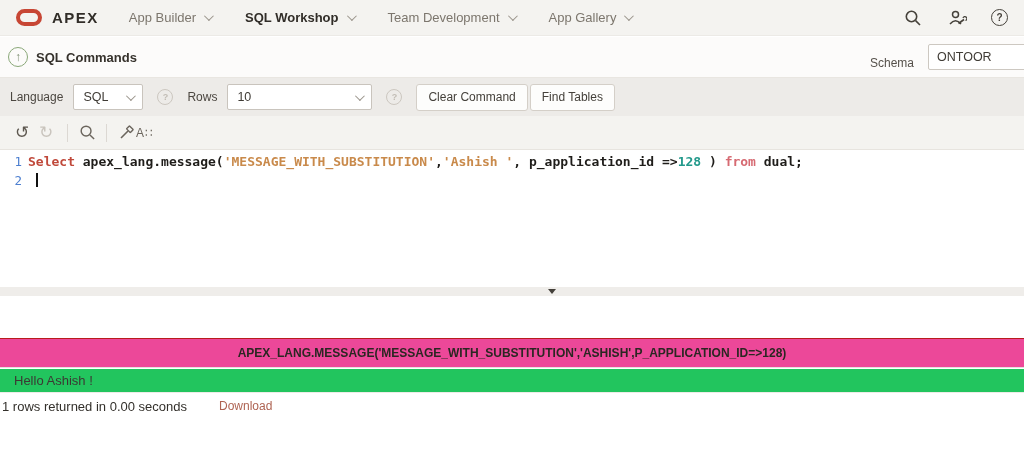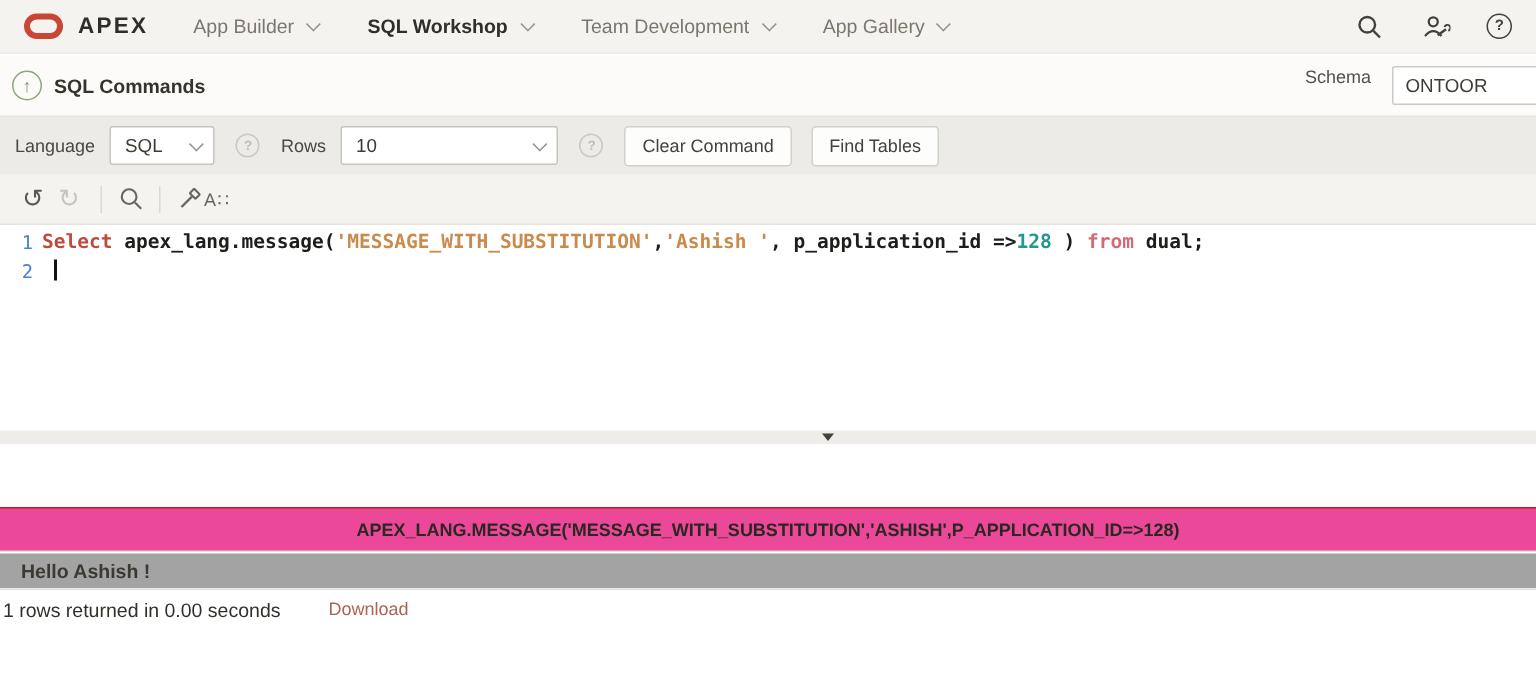--- a/index.html
+++ b/index.html
@@ -23,41 +23,41 @@
   .icon-btn { width:20px; height:20px; display:flex; align-items:center; justify-content:center; cursor:pointer; }
   .help-circle { width:17px; height:17px; border:1.5px solid #45413a; border-radius:50%;
     display:flex; align-items:center; justify-content:center; font-size:10px; font-weight:bold; color:#45413a; }
 
   
   .crumb { position:absolute; top:37px; left:0; width:1024px; height:41px; background:#fcfbfa;
     border-bottom:1px solid #e9e6e1; display:flex; align-items:center; padding:0 0 0 8px; }
   .region-icon { width:20px; height:20px; border:1.5px solid #8aa878; border-radius:50%;
     display:flex; align-items:center; justify-content:center; color:#7e8e72; font-size:12px; }
   .crumb-title { font-size:13px; font-weight:bold; color:#36322c; margin-left:8px; }
-  .crumb-right { margin-left:auto; display:flex; align-items:flex-start; gap:14px; }
+  .crumb-right { margin-left:auto; display:flex; align-items:flex-end; gap:14px; }
   .schema-label { font-size:12px; color:#55504a; }
   .schema-select { width:100px; height:26px; background:#fff; border:1px solid #cdc8c1; border-radius:2px;
     display:flex; align-items:center; padding:0 8px; font-size:12.5px; color:#3f3b35; margin-right:-4px; }
 
   
   .controls { position:absolute; top:78px; left:0; width:1024px; height:38px; background:#edebe8;
     display:flex; align-items:center; padding:0 10px; }
   .ctl-label { font-size:12px; color:#4c4741; }
   .select { background:#fff; border:1px solid #c9c4bd; border-radius:2px; height:26px;
     display:flex; align-items:center; justify-content:space-between; padding:0 9px;
     font-size:12.5px; color:#3f3b35; cursor:pointer; }
   .sel-lang { width:70px; margin-left:10px; }
   .sel-rows { width:145px; margin-left:10px; }
   .q-circle { width:16px; height:16px; border:1.5px solid #ccc7c0; border-radius:50%;
     display:flex; align-items:center; justify-content:center; font-size:9px; font-weight:bold; color:#c2bdb5;
     margin:0 14px 0 14px; }
   .btn { background:#fdfdfc; border:1px solid #d4cfc8; border-radius:3px; height:27px;
     padding:0 11px; font-size:12px; color:#45413b; display:flex; align-items:center; cursor:pointer;
     font-family:"Liberation Sans", sans-serif; }
-  .btn + .btn { margin-left:13px; }
+  .btn + .btn { margin-left:2px; }
 
   
   .edtoolbar { position:absolute; top:116px; left:0; width:1024px; height:34px; background:#f4f3f0;
     border-bottom:1px solid #e7e4df; display:flex; align-items:center; padding:0 10px; }
   .tool { font-size:17px; line-height:1; color:#5d574f; width:24px; text-align:center; cursor:pointer; }
   .tool.disabled { color:#c9c4bd; cursor:default; }
   .vdiv { width:1px; height:18px; background:#dcd8d3; margin:0 9px; }
   .font-tool { font-size:12px; color:#6b655d; letter-spacing:1px; cursor:pointer; }
 
   
@@ -81,23 +81,23 @@
     display:flex; align-items:stretch; }
   .tab { padding:0 11px; font-size:12.5px; color:#6d675f; display:flex; align-items:center; cursor:pointer; }
   .tab.active { background:#fff; color:#2e2a25; font-weight:bold; }
 
   
   .results { position:absolute; top:327px; left:0; width:1024px; height:125px; background:#fff; }
   .col-header { position:absolute; top:11px; left:0; width:1024px; height:30px; background:#ec4899;
     border-top:1px solid #b91c1c; border-bottom:1px solid #e4e1db;
     display:flex; align-items:center; justify-content:center;
     font-size:12px; font-weight:bold; color:#2b2722; }
-  .data-row { position:absolute; top:42px; left:0; width:1024px; height:24px; background:#a3a3a3;
+  .data-row { position:absolute; top:42px; left:0; width:1024px; height:24px; background:#22c55e;
     border-bottom:1px solid #edebe7; display:flex; align-items:center; padding-left:14px;
-    font-size:13px; color:#3c3833;font-weight:bold; }
+    font-size:13px; color:#3c3833; }
   .res-footer { position:absolute; top:68px; left:0; width:892px; height:22px; background:#fff;
     display:flex; align-items:center; }
   .status-text { font-size:13px; color:#33302b; padding-left:2px; }
   .download-link { font-size:12px; color:#ae6352; margin-left:32px; cursor:pointer; }
 
   svg { display:block; }
 </style>
 </head>
 <body>
 

